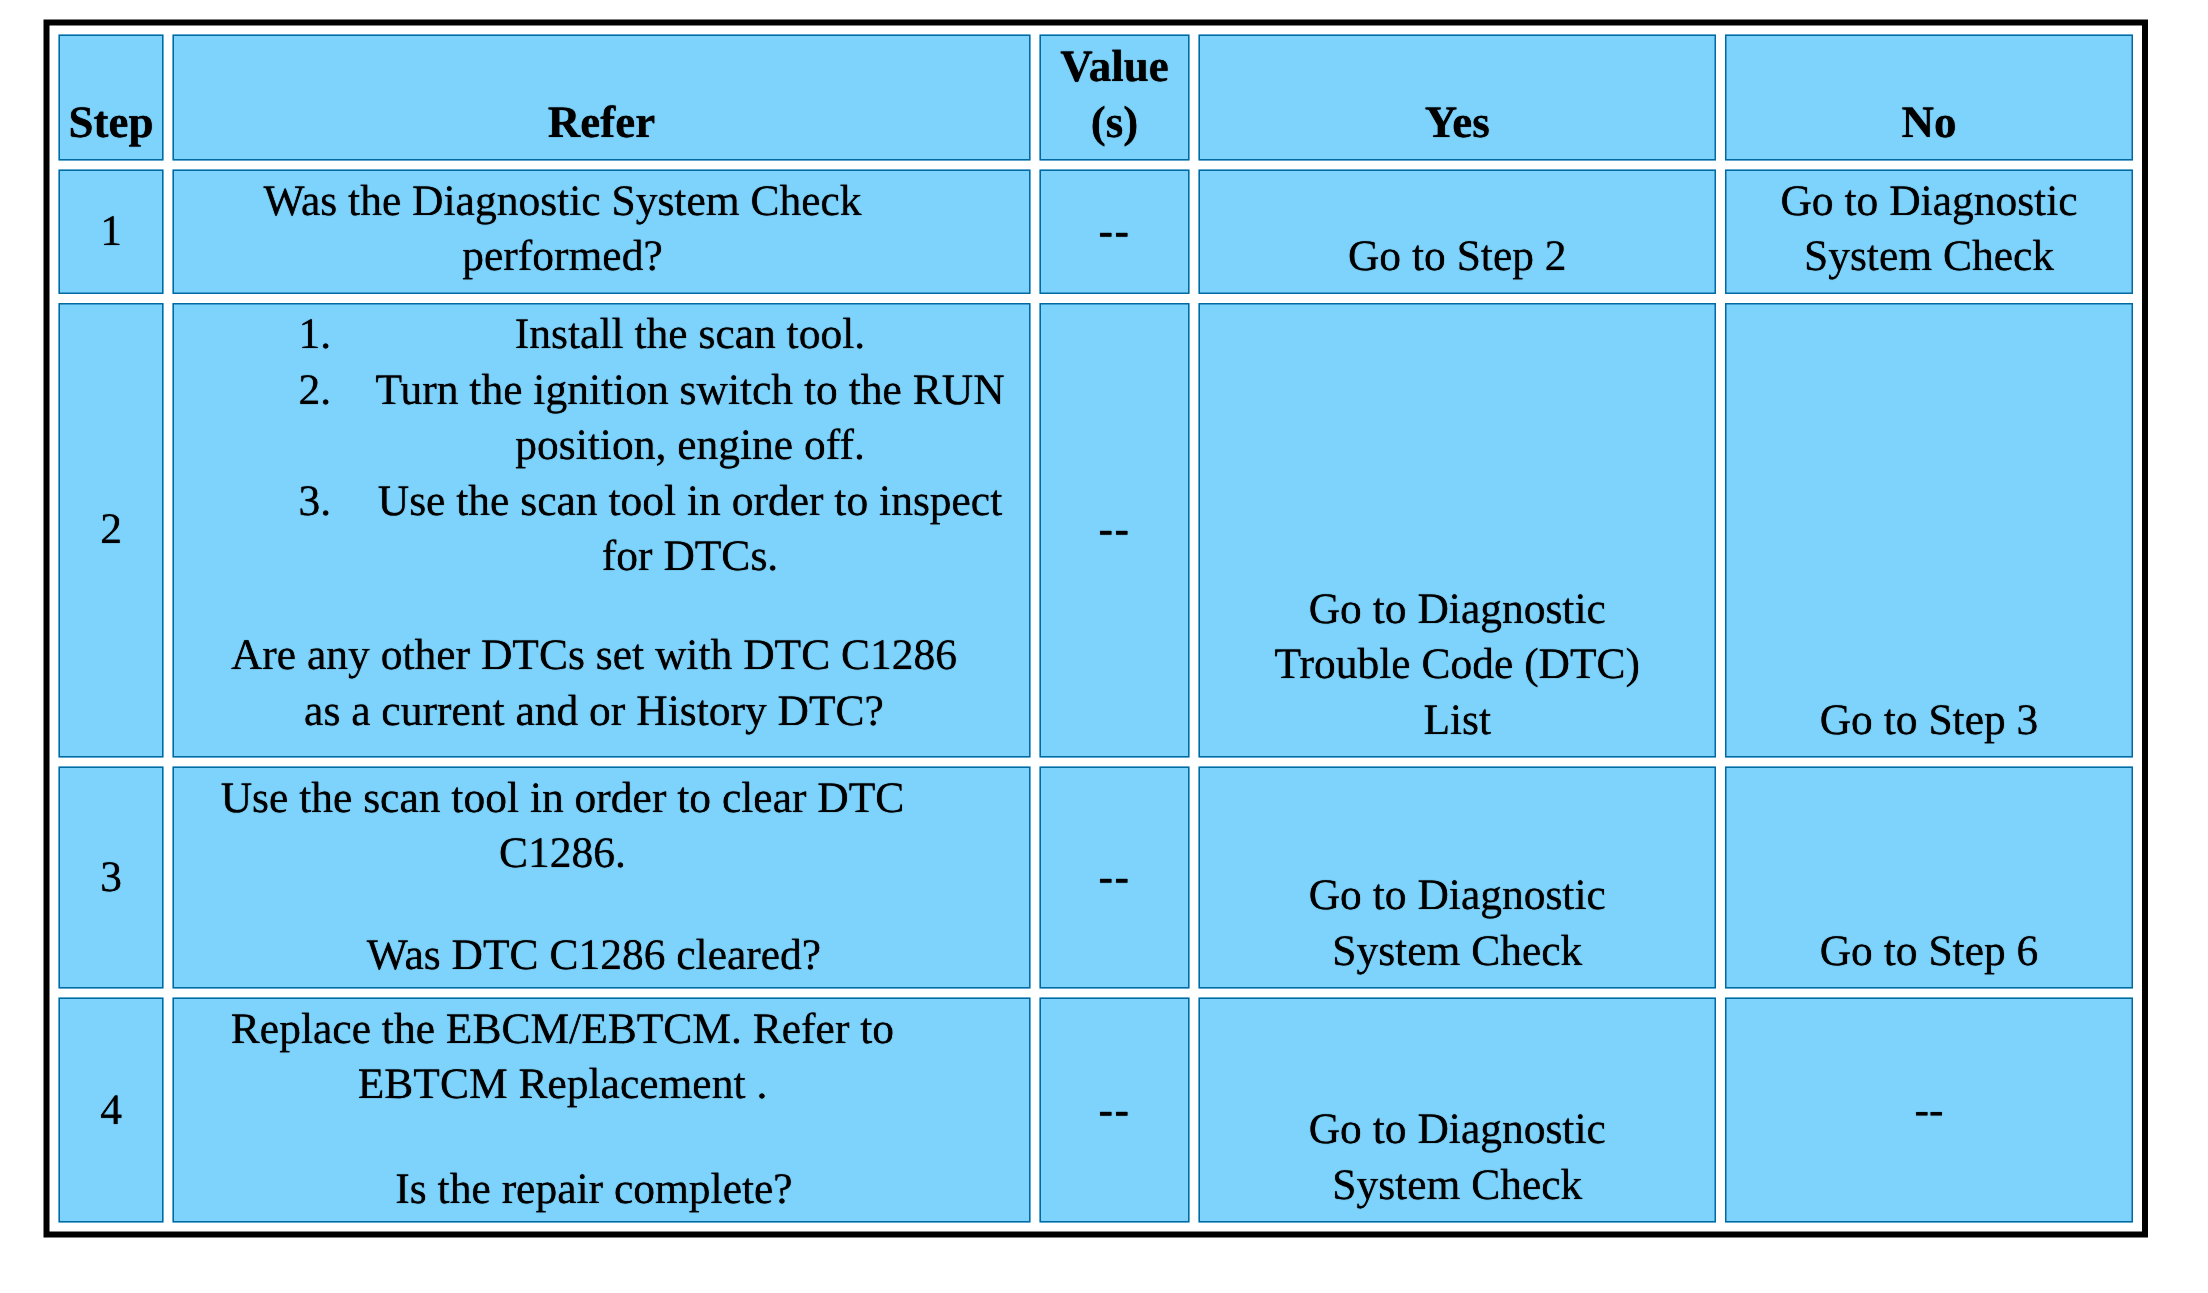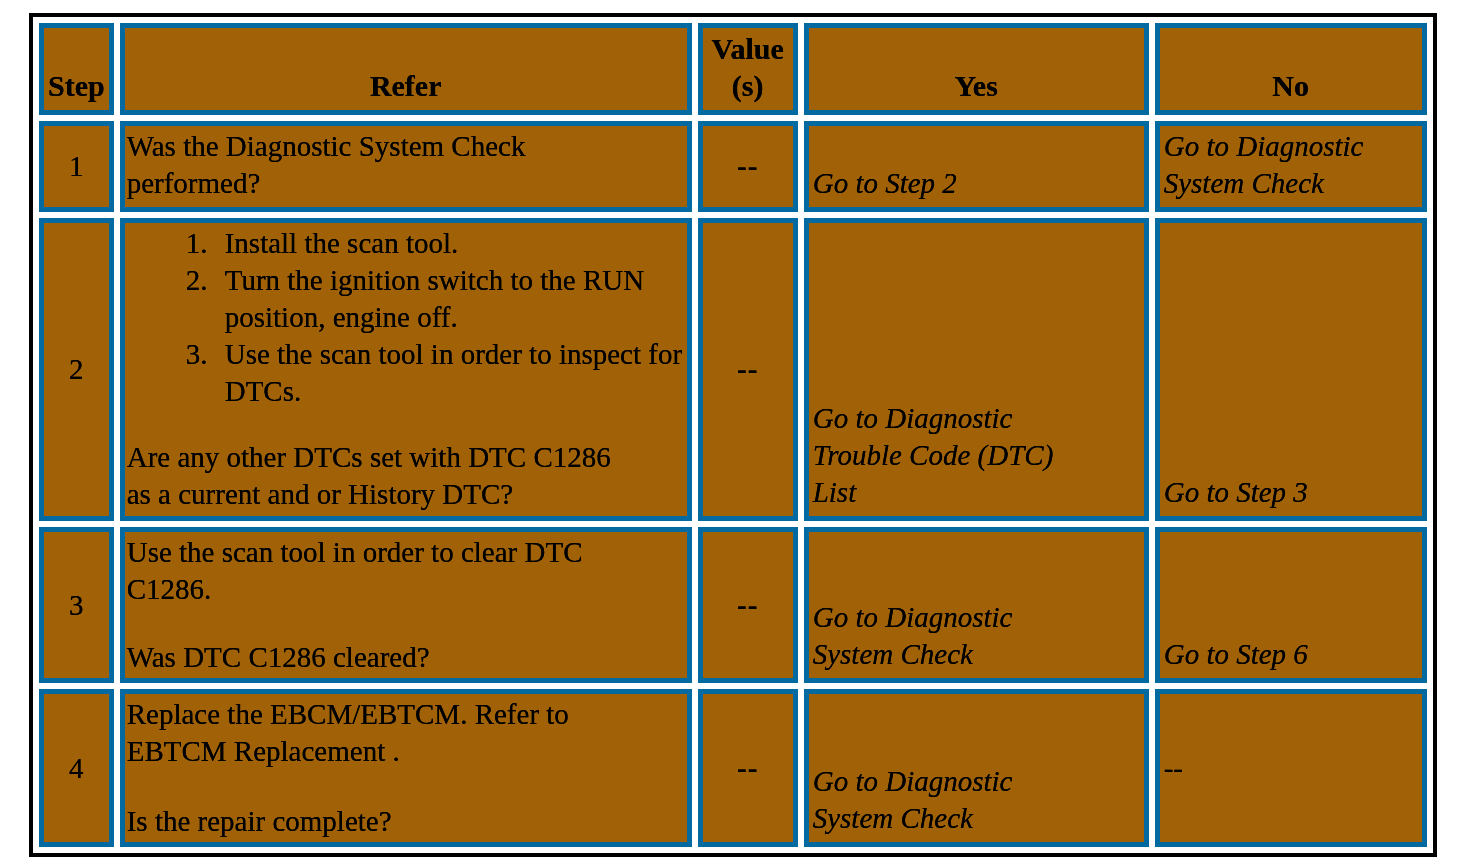--- a/index.html
+++ b/index.html
@@ -29,61 +29,60 @@
     
     text-shadow: 0 0 0.6px #000;
   }
   col.c1 { width: 70px; }
   col.c2 { width: 572px; }
   col.c3 { width: 100px; }
   col.c4 { width: 345px; }
   col.c5 { width: 272px; }
 
   th, td {
-    border: 5px solid #0369a1;
+    border: 1px solid #0369a1;
     box-sizing: border-box;
     font-size: 29px;
     line-height: 37px;
     padding: 2px 4px;
-    background: #a16207;
+    background: #7dd3fc;
   }
   tr.hdr th {
     height: 83px;
     font-weight: bold;
     font-size: 30px;
     text-align: center;
     vertical-align: bottom;
     padding-bottom: 6px;
   }
   tr.r1 td { height: 80px; }
   tr.r2 td { height: 303px; }
   tr.r3 td { height: 136px; }
   tr.r4 td { height: 127px; }
 
   td.c-step {
     text-align: center;
     vertical-align: middle;
   }
   td.c-action {
-    text-align: left;
+    text-align: center;
     vertical-align: top;
-    padding-left: 2px;
+    padding-left: 24px;
     padding-right: 4px;
   }
   td.c-value {
     text-align: center;
     vertical-align: middle;
     font-weight: bold;
     letter-spacing: 1px;
   }
   td.c-yes, td.c-no {
-    text-align: left;
+    text-align: center;
     vertical-align: bottom;
     padding-bottom: 5px;
-    font-style: italic;
   }
   td.v-mid {
     vertical-align: middle;
     padding-bottom: 2px;
   }
   .cell-text {
     display: inline-block;
     max-width: 262px;
   }
   .action-inner {

